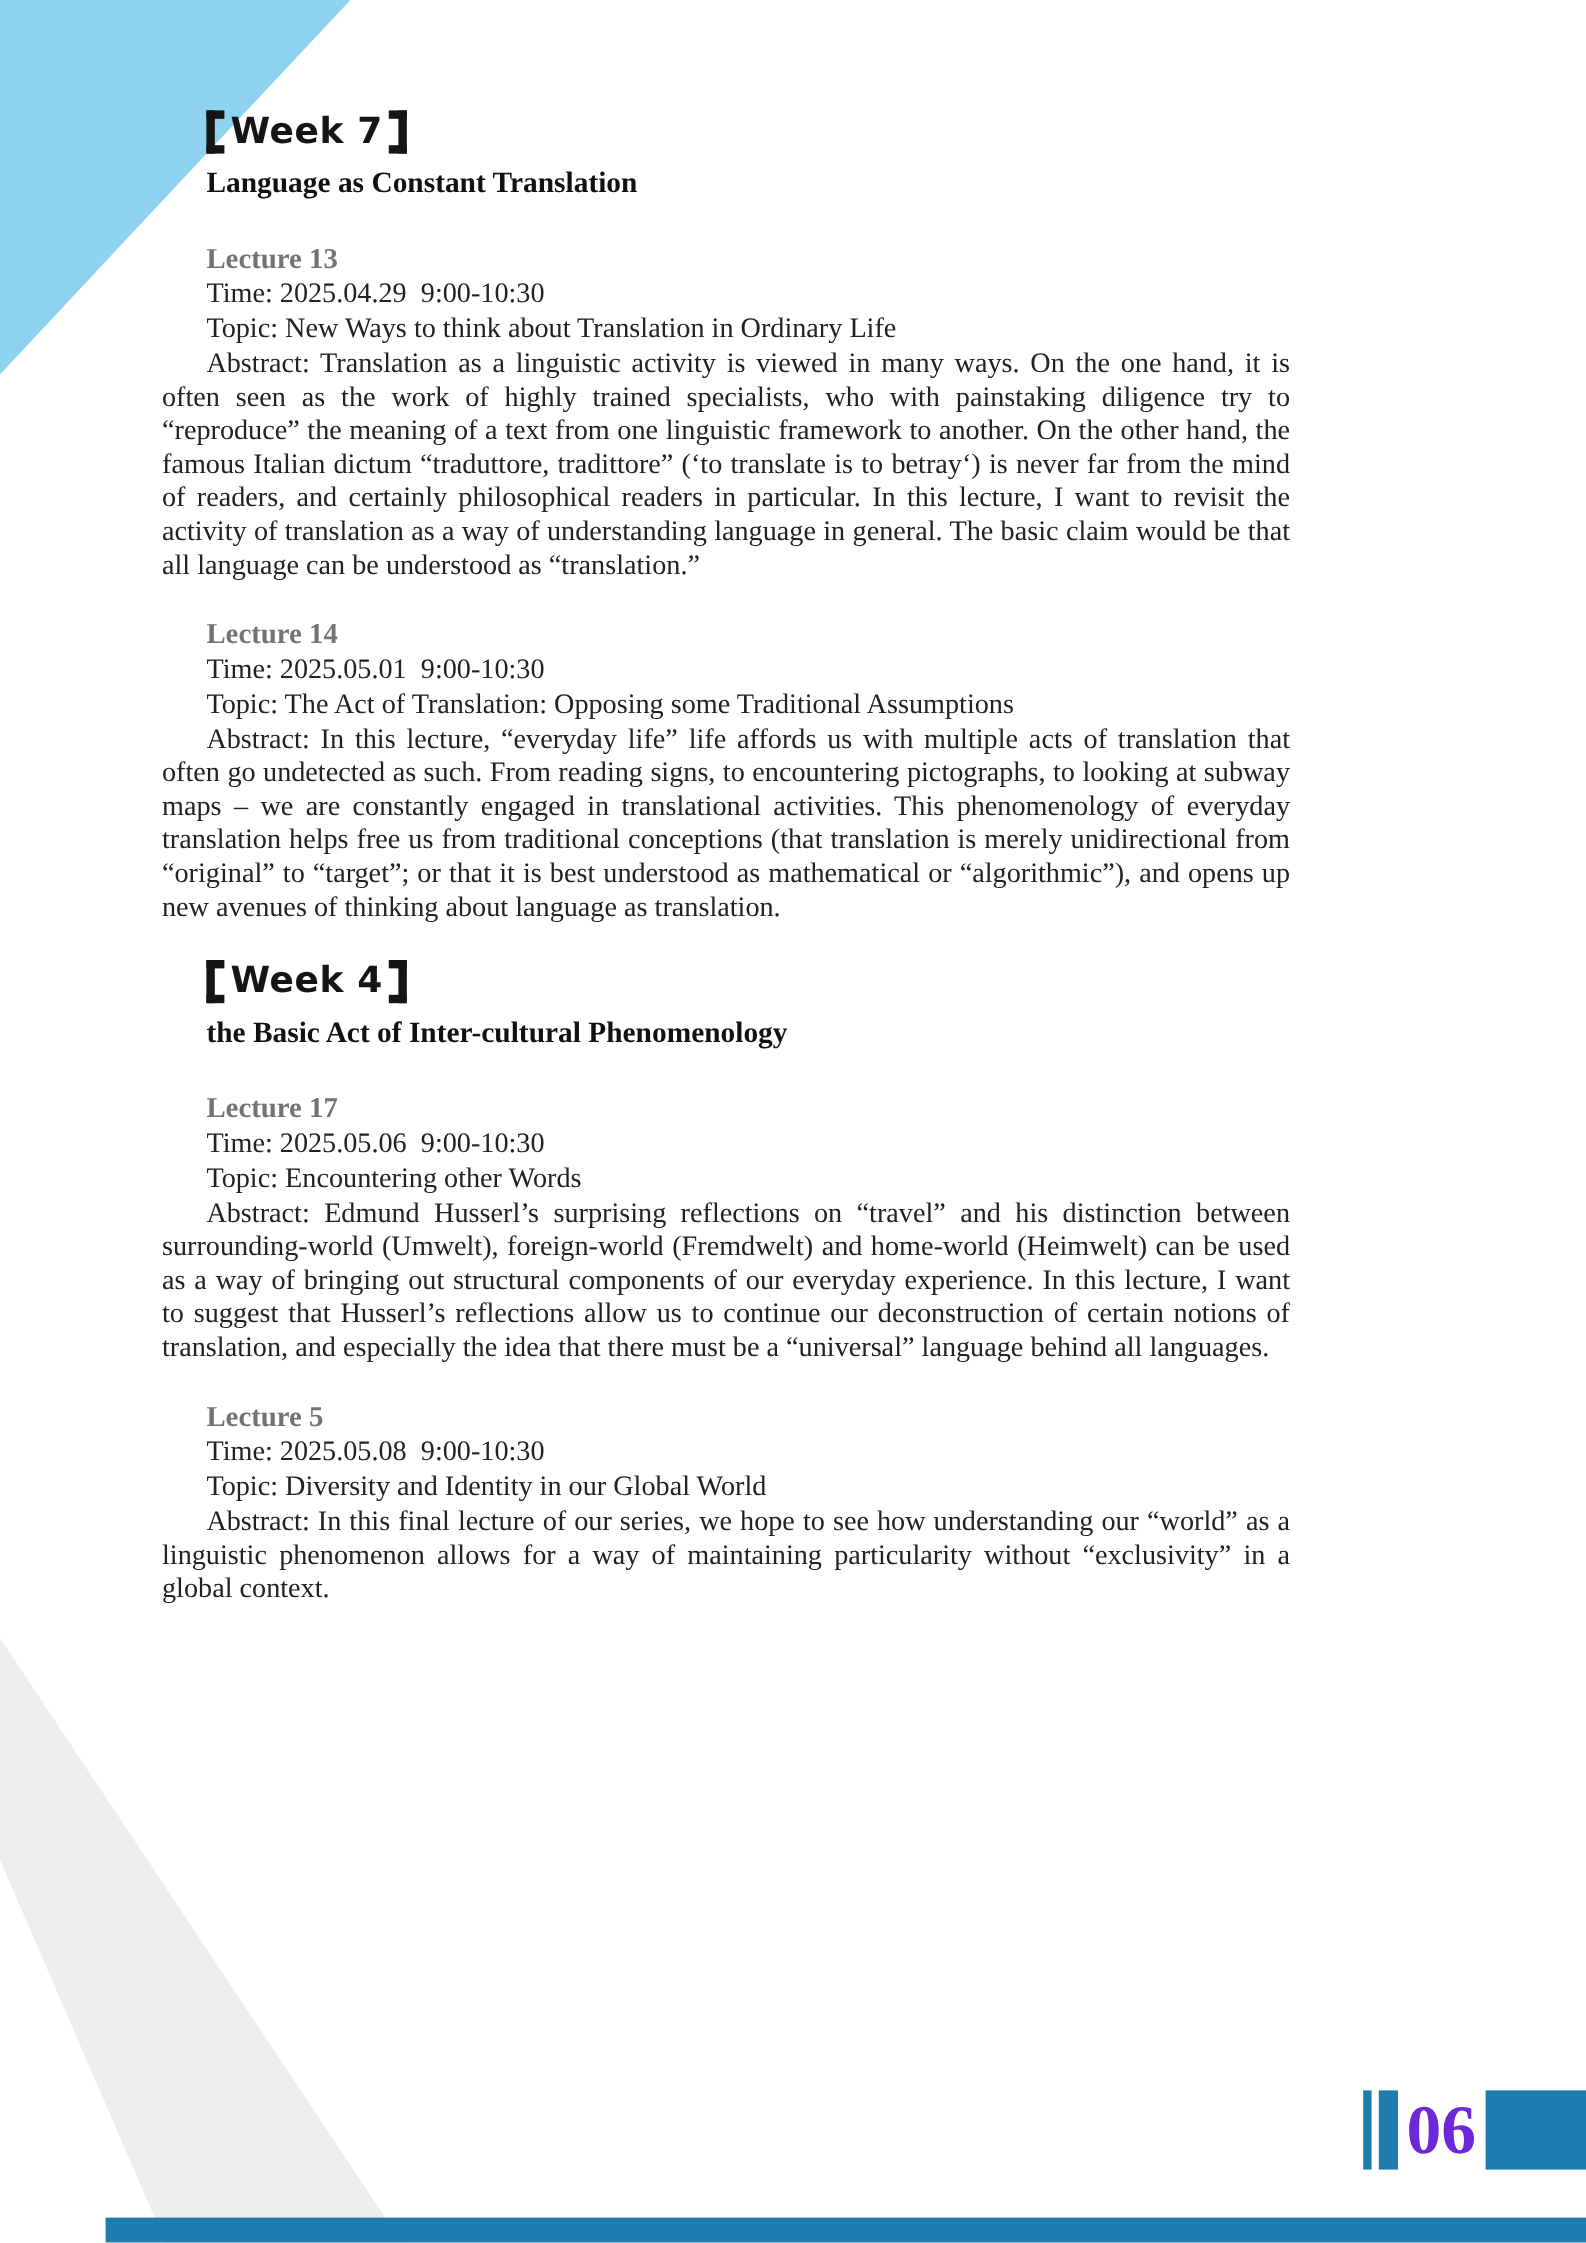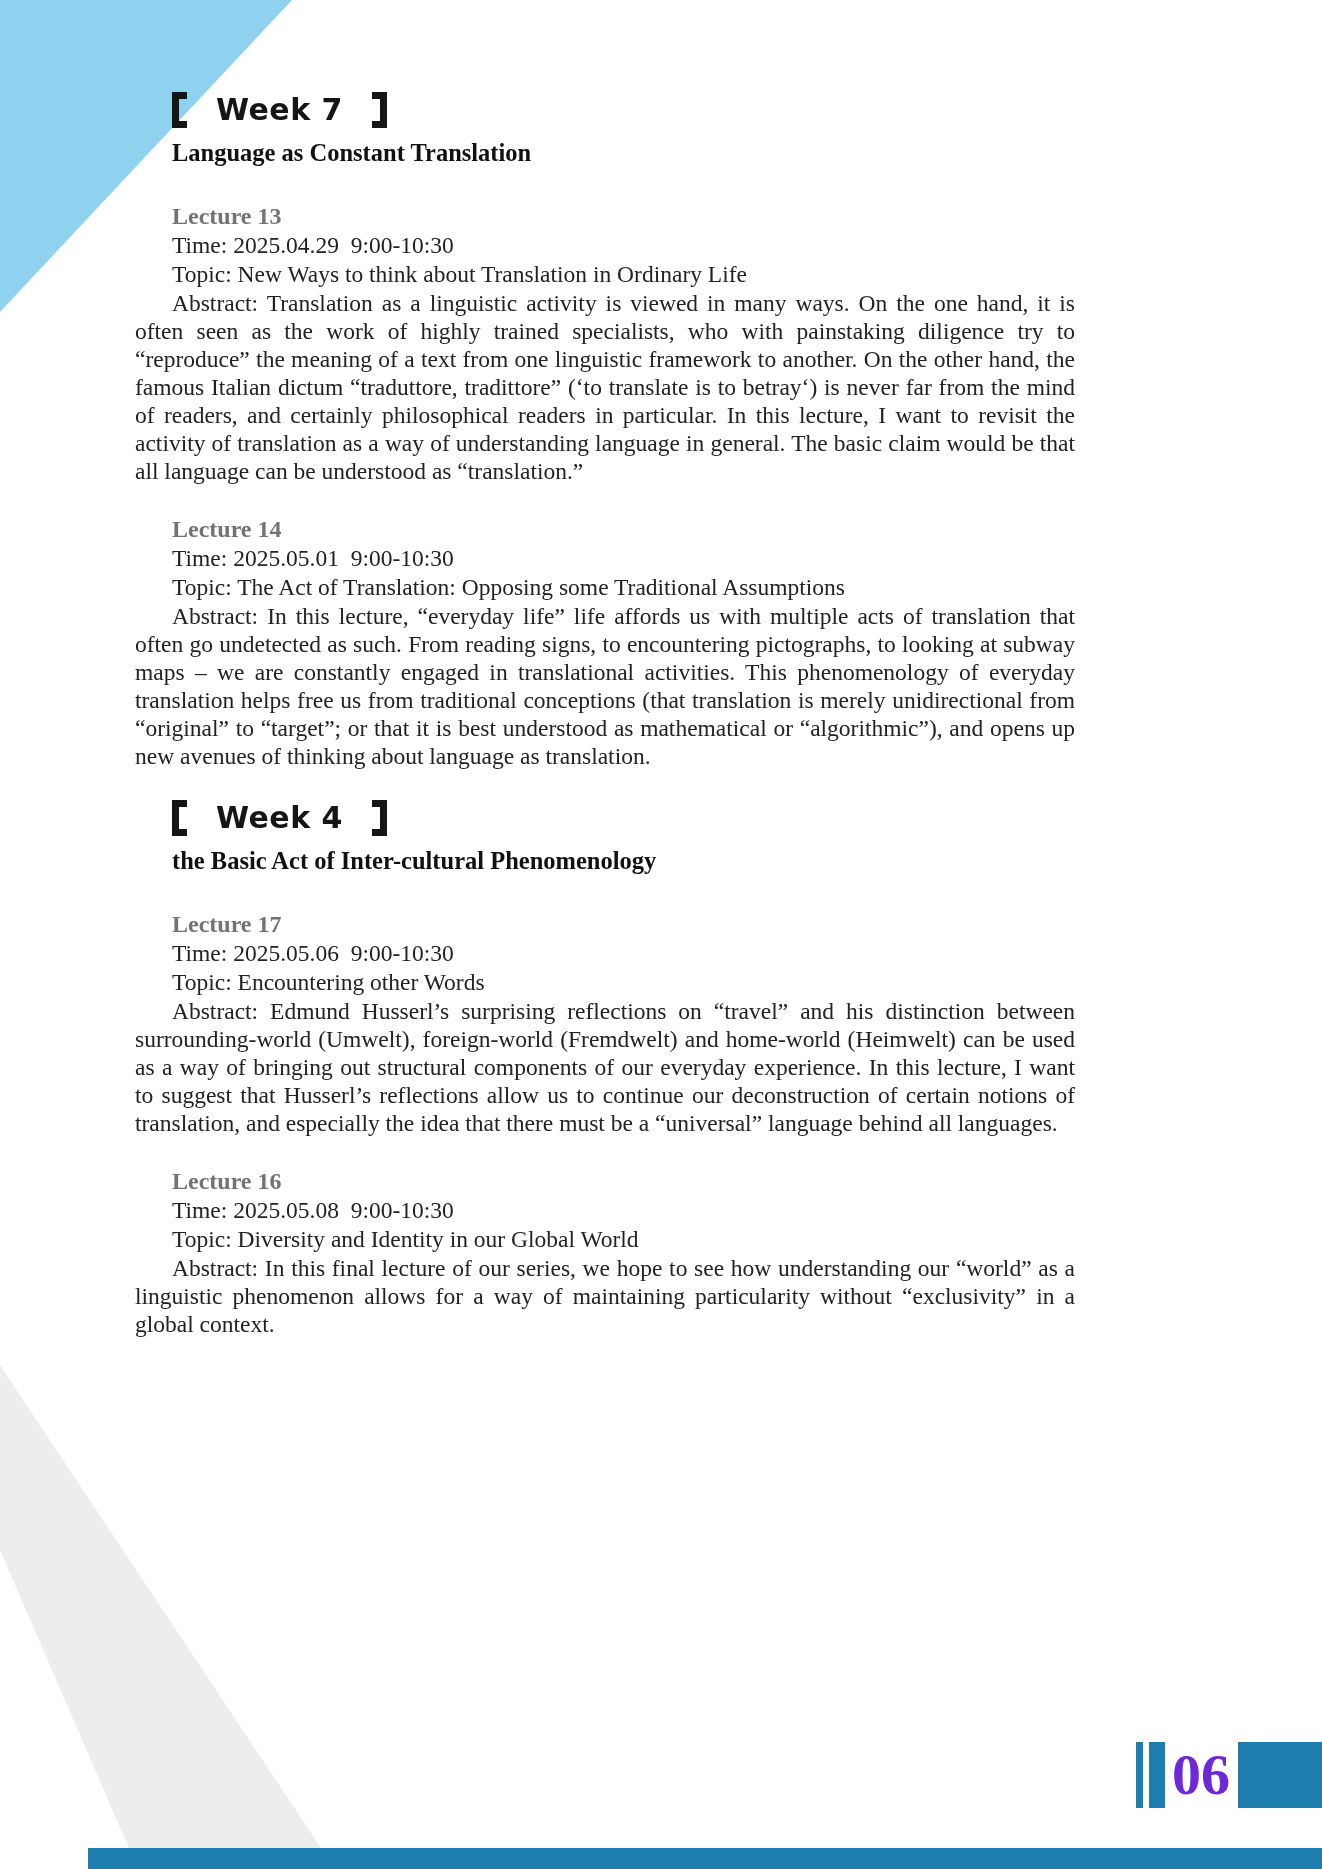--- a/index.html
+++ b/index.html
@@ -33,21 +33,20 @@
     padding-top:90px;
     font-size:23.5px;
     line-height:28px;
   }
   .week-heading{
     display:flex; align-items:center;
     margin:0; height:40px;
     font-family:"DejaVu Sans", sans-serif;
     font-weight:bold; font-size:30px; color:#151515;
     margin-left:37px;
-    gap:24px;
   }
   .week-heading .label{padding:0 2px; letter-spacing:0.5px;}
   .lbracket,.rbracket{
     display:inline-block; box-sizing:border-box;
     width:15px; height:36px;
     border:7px solid #151515;
   }
   .lbracket{border-right:none; margin-right:3px;}
   .rbracket{border-left:none; margin-left:3px;}
   .week-subtitle{
@@ -131,21 +130,21 @@
       <p class="week-subtitle">the Basic Act of Inter-cultural Phenomenology</p>
 
       <div class="lecture">
         <p class="lecture-title">Lecture 17</p>
         <p class="meta-line">Time: 2025.05.06  9:00-10:30</p>
         <p class="meta-line">Topic: Encountering other Words</p>
         <p class="abstract">Abstract: Edmund Husserl’s surprising reflections on “travel” and his distinction between surrounding-world (Umwelt), foreign-world (Fremdwelt) and home-world (Heimwelt) can be used as a way of bringing out structural components of our everyday experience. In this lecture, I want to suggest that Husserl’s reflections allow us to continue our deconstruction of certain notions of translation, and especially the idea that there must be a “universal” language behind all languages.</p>
       </div>
 
       <div class="lecture follow">
-        <p class="lecture-title">Lecture 16</p>
+        <p class="lecture-title">Lecture 5</p>
         <p class="meta-line">Time: 2025.05.08  9:00-10:30</p>
         <p class="meta-line">Topic: Diversity and Identity in our Global World</p>
         <p class="abstract">Abstract: In this final lecture of our series, we hope to see how understanding our “world” as a linguistic phenomenon allows for a way of maintaining particularity without “exclusivity” in a global context.</p>
       </div>
     </section>
 
   </div>
 
   <div class="pagenum-row">
     <div class="pn-bar-thin"></div>

